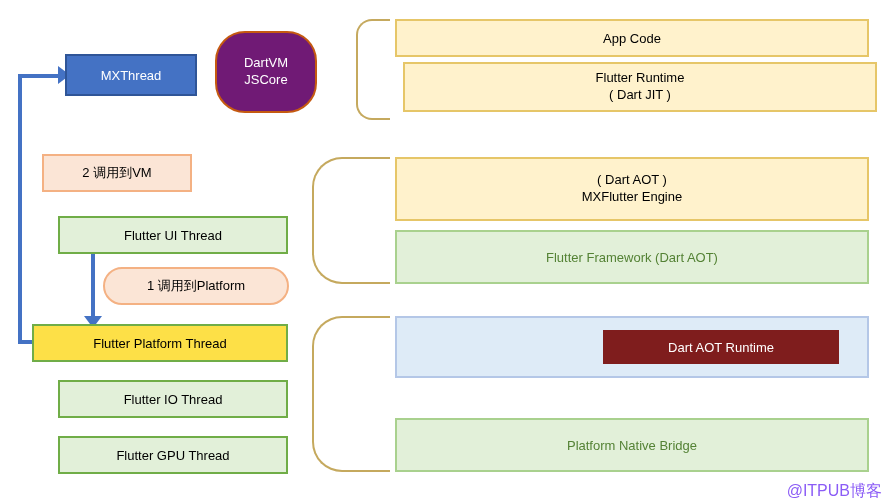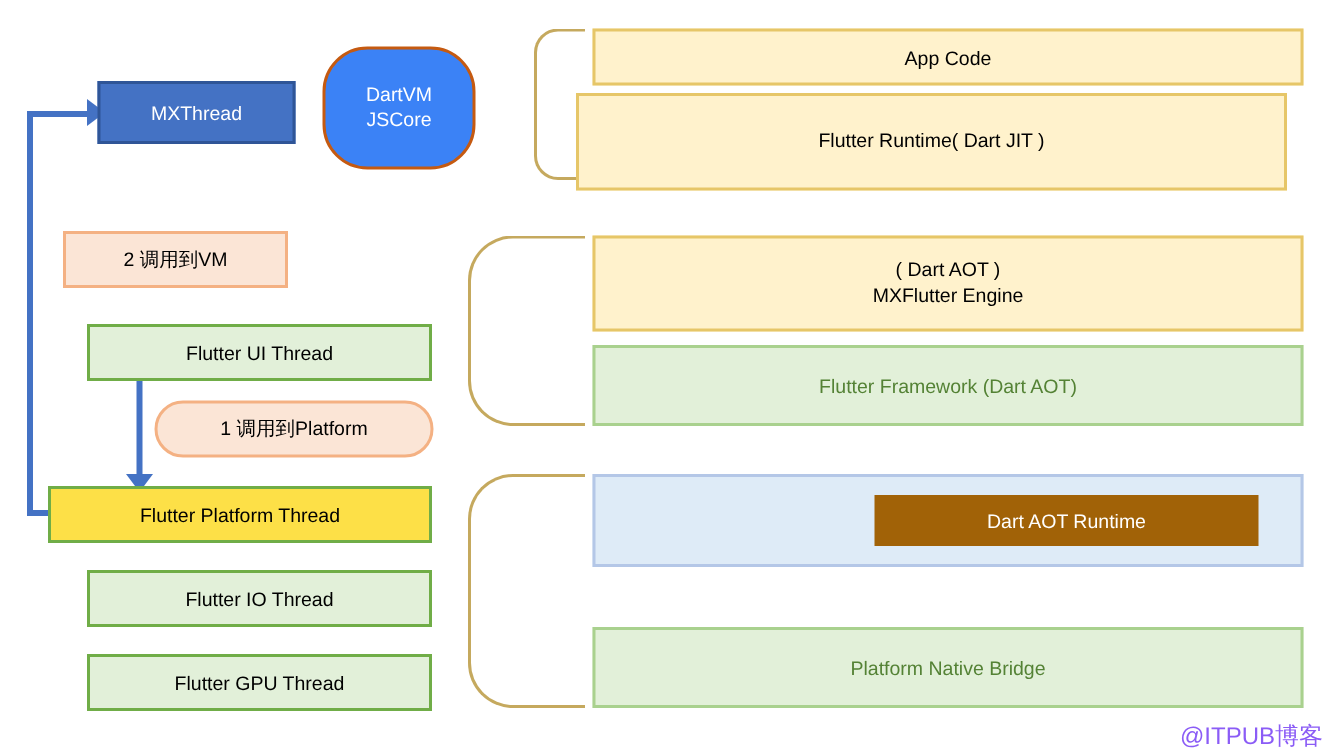--- a/index.html
+++ b/index.html
@@ -2,40 +2,40 @@
 <html><head>
 <meta charset="utf-8">
 <style>
   * { box-sizing: border-box; margin: 0; padding: 0; }
   body { font-family: "Segoe UI", Arial, sans-serif; background: #fff; width: 890px; height: 504px; position: relative; }
   
   .box { position: absolute; display: flex; align-items: center; justify-content: center; text-align: center; border: 2px solid; font-size: 13px; }
   
   
   .mxthread { left: 65px; top: 54px; width: 132px; height: 42px; background: #4472c4; border-color: #2f5597; color: #fff; }
-  .dartvm { left: 215px; top: 31px; width: 102px; height: 82px; background: #3b82f6; border-color: #c55a11; color: #fff; flex-direction: column; line-height: 1.3; border-radius: 30px; }
+  .dartvm { left: 215px; top: 31px; width: 102px; height: 82px; background: #701a75; border-color: #c55a11; color: #fff; flex-direction: column; line-height: 1.3; border-radius: 30px; }
   
   .call2vm { left: 42px; top: 154px; width: 150px; height: 38px; background: #fbe5d6; border-color: #f4b183; color: #000; }
   .call1platform { left: 103px; top: 267px; width: 186px; height: 38px; background: #fbe5d6; border-color: #f4b183; color: #000; border-radius: 19px; }
   
   .ui-thread { left: 58px; top: 216px; width: 230px; height: 38px; background: #e2f0d9; border-color: #70ad47; color: #000; }
   .platform-thread { left: 32px; top: 324px; width: 256px; height: 38px; background: #fde047; border-color: #70ad47; color: #000; }
   .io-thread { left: 58px; top: 380px; width: 230px; height: 38px; background: #e2f0d9; border-color: #70ad47; color: #000; }
   .gpu-thread { left: 58px; top: 436px; width: 230px; height: 38px; background: #e2f0d9; border-color: #70ad47; color: #000; }
   
   
   .appcode { left: 395px; top: 19px; width: 474px; height: 38px; background: #fff2cc; border-color: #e6c668; color: #000; }
-  .runtime { left: 384px; top: 62px; width: 474px; height: 65px; background: #fff2cc; border-color: #e6c668; color: #000; flex-direction: row; line-height: 1.3; }
+  .runtime { left: 403px; top: 62px; width: 474px; height: 50px; background: #fff2cc; border-color: #e6c668; color: #000; flex-direction: column; line-height: 1.3; }
   
   .mxengine { left: 395px; top: 157px; width: 474px; height: 64px; background: #fff2cc; border-color: #e6c668; color: #000; flex-direction: column; line-height: 1.3; }
   .framework { left: 395px; top: 230px; width: 474px; height: 54px; background: #e2f0d9; border-color: #a9d18e; color: #548235; }
   
   .engine { left: 395px; top: 316px; width: 474px; height: 62px; background: #deebf7; border-color: #b4c7e7; color: #2e75b6; }
   .engine-label { position: absolute; left: 30px; top: 8px; text-align: center; line-height: 1.3; }
-  .aot-runtime { position: absolute; right: 28px; top: 12px; width: 256px; height: 34px; background: #a16207; border: none; color: #fff; display: flex; align-items: center; justify-content: center; }
+  .aot-runtime { position: absolute; right: 28px; top: 12px; width: 236px; height: 34px; background: #7f1d1d; border: none; color: #fff; display: flex; align-items: center; justify-content: center; }
   
   .native-bridge { left: 395px; top: 418px; width: 474px; height: 54px; background: #e2f0d9; border-color: #a9d18e; color: #548235; }
   
   
   .brace { position: absolute; border-left: 2px solid #c5a95e; }
   .brace-top { left: 356px; top: 19px; height: 101px; width: 34px; border-radius: 16px 0 0 16px; border-top: 2px solid #c5a95e; border-bottom: 2px solid #c5a95e; }
   .brace-mid { left: 312px; top: 157px; height: 127px; width: 78px; border-radius: 30px 0 0 30px; border-top: 2px solid #c5a95e; border-bottom: 2px solid #c5a95e; }
   .brace-bot { left: 312px; top: 316px; height: 156px; width: 78px; border-radius: 30px 0 0 30px; border-top: 2px solid #c5a95e; border-bottom: 2px solid #c5a95e; }
   
   

